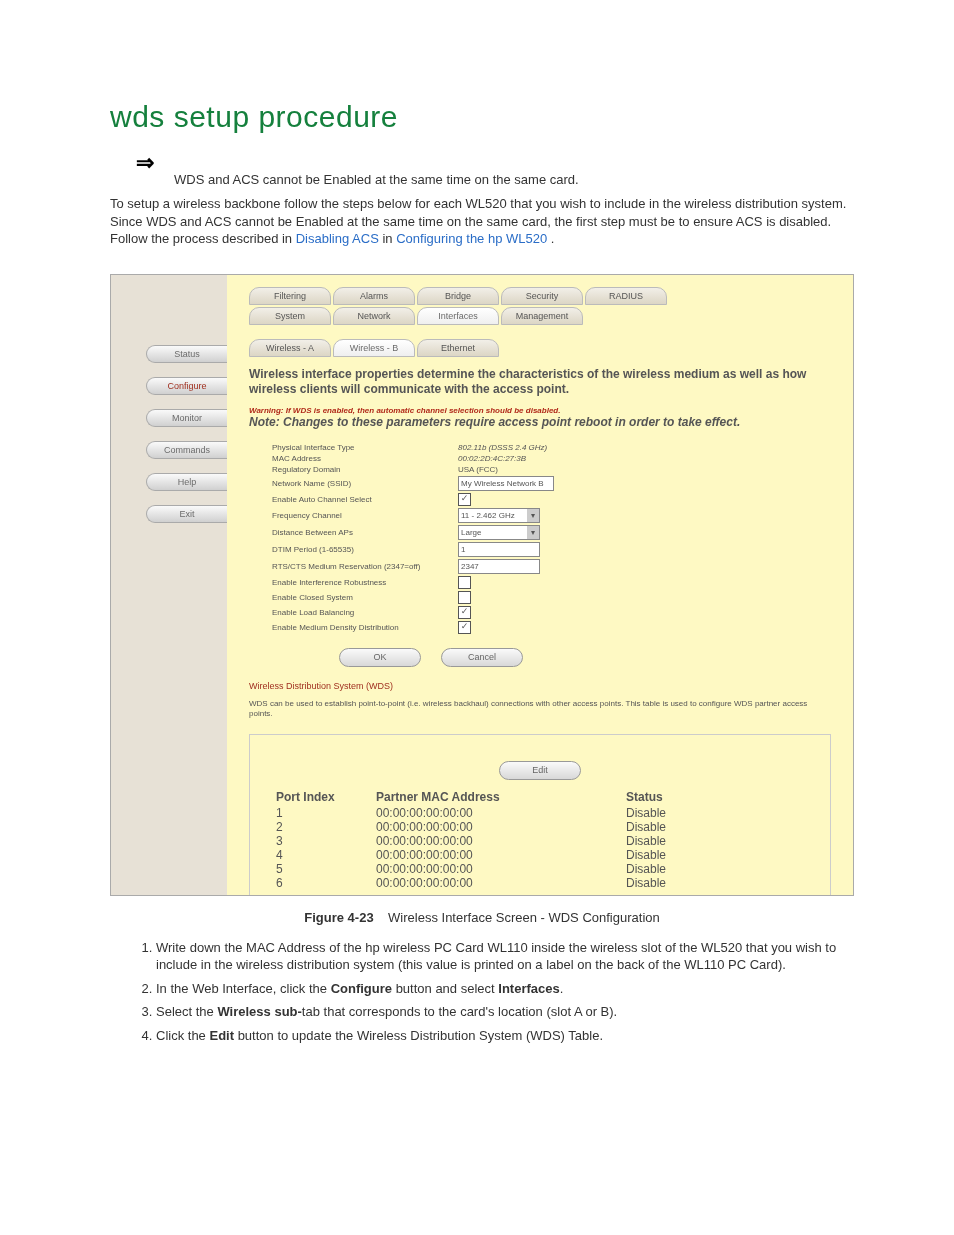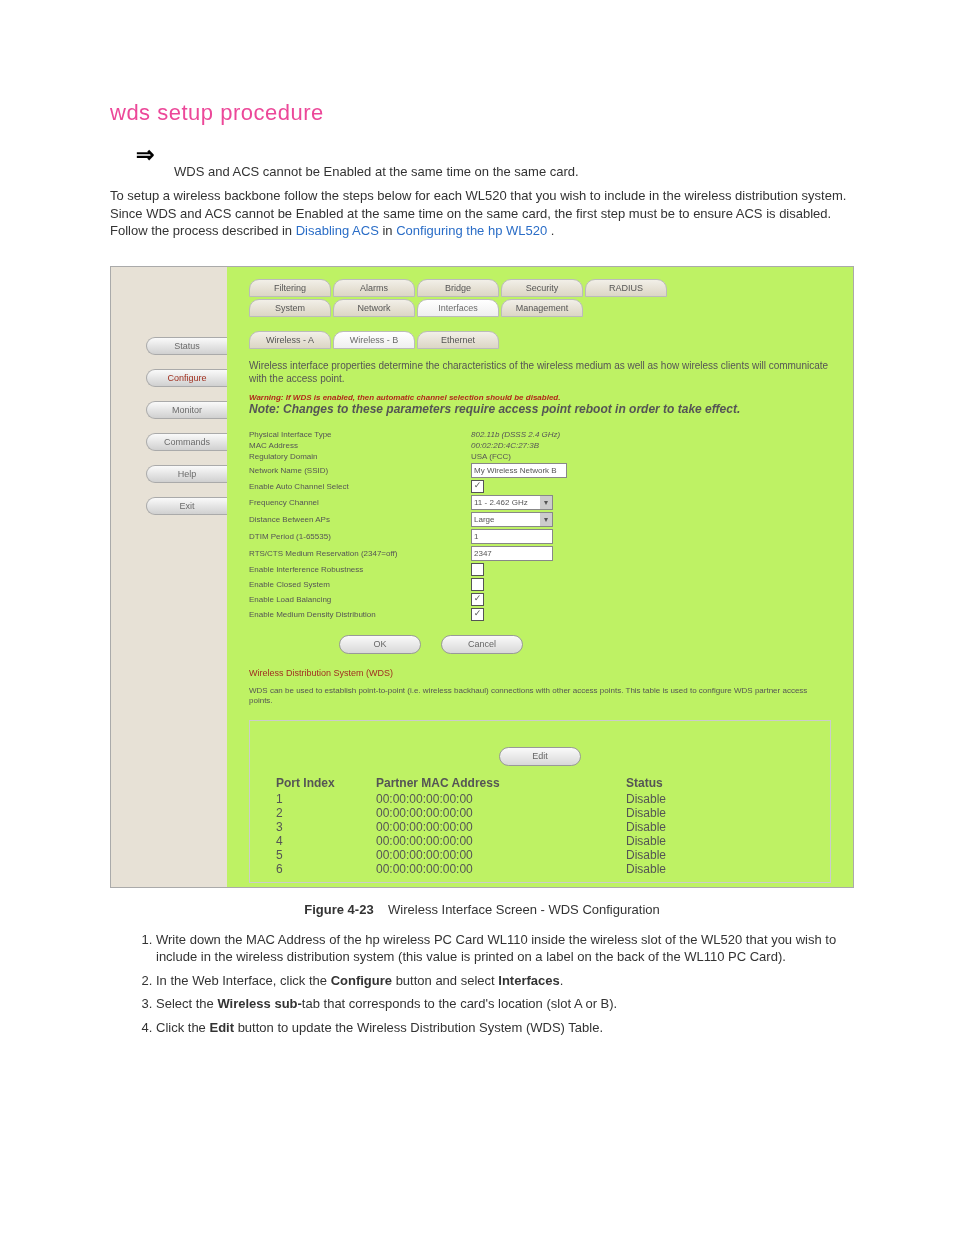--- a/index.html
+++ b/index.html
@@ -11,23 +11,23 @@
   .page {
     width: 954px;
     min-height: 1235px;
     box-sizing: border-box;
     padding: 100px 100px 40px 110px;
     position: relative;
   }
   h2.title {
     font-weight: normal;
     letter-spacing: .5px;
-    font-size: 22px;
+    font-size: 30px;
     margin: 0 0 18px 0;
-    color: #ec4899;
+    color: #15803d;
   }
   .arrow-row {
     display: flex;
     align-items: flex-start;
     margin-bottom: 4px;
   }
   .arrow-glyph {
     font-size: 22px;
     font-weight: bold;
     margin: 0 16px 0 26px;
@@ -74,21 +74,21 @@
     border: 1px solid #aaa;
     border-right: none;
     text-align: center;
     line-height: 16px;
     font-size: 9px;
     color: #6b6b6b;
   }
   .sbtn.sel { color: #a03020; }
   .mainpane {
     flex: 1;
-    background: #bef264;
+    background: #fef9c3;
     position: relative;
     padding: 12px 22px 10px 22px;
     overflow: hidden;
   }
   .tabrow1, .tabrow2, .tabrow3 {
     display: flex;
     gap: 0;
     margin-bottom: 2px;
   }
   .tab {
@@ -100,26 +100,26 @@
     line-height: 16px;
     font-size: 9px;
     color: #555;
     margin-right: 2px;
   }
   .tab.sel {
     background: linear-gradient(#fff, #efefef);
     color: #6b6b6b;
   }
   .tabrow3 { margin-top: 14px; }
-  .infotxt { font-size: 10px; margin-top: 10px; line-height: 1.3; color: #555; }
+  .infotxt { font-size: 12px; margin-top: 10px; line-height: 1.3; color: #555; font-weight: bold; }
   .warn { color: #b12a1a; font-style: italic; font-weight: bold; font-size: 8px; margin-top: 8px; }
   .note { color: #555; font-style: italic; font-weight: bold; font-size: 12px; margin-top: 0; }
   .formarea { margin-top: 14px; font-size: 8px; }
   .frow { display: flex; margin-bottom: 2px; align-items: center; }
-  .flab { width: 222px; color: #555; }
+  .flab { width: 186px; color: #555; margin-left: 23px; }
   .fval { color: #555; font-style: italic; }
   .fval-n { color: #555; }
   .sel-box, .inp-box {
     border: 1px solid #888;
     background: #fff;
     height: 13px;
     font-size: 8px;
     padding: 0 2px;
     line-height: 13px;
   }

